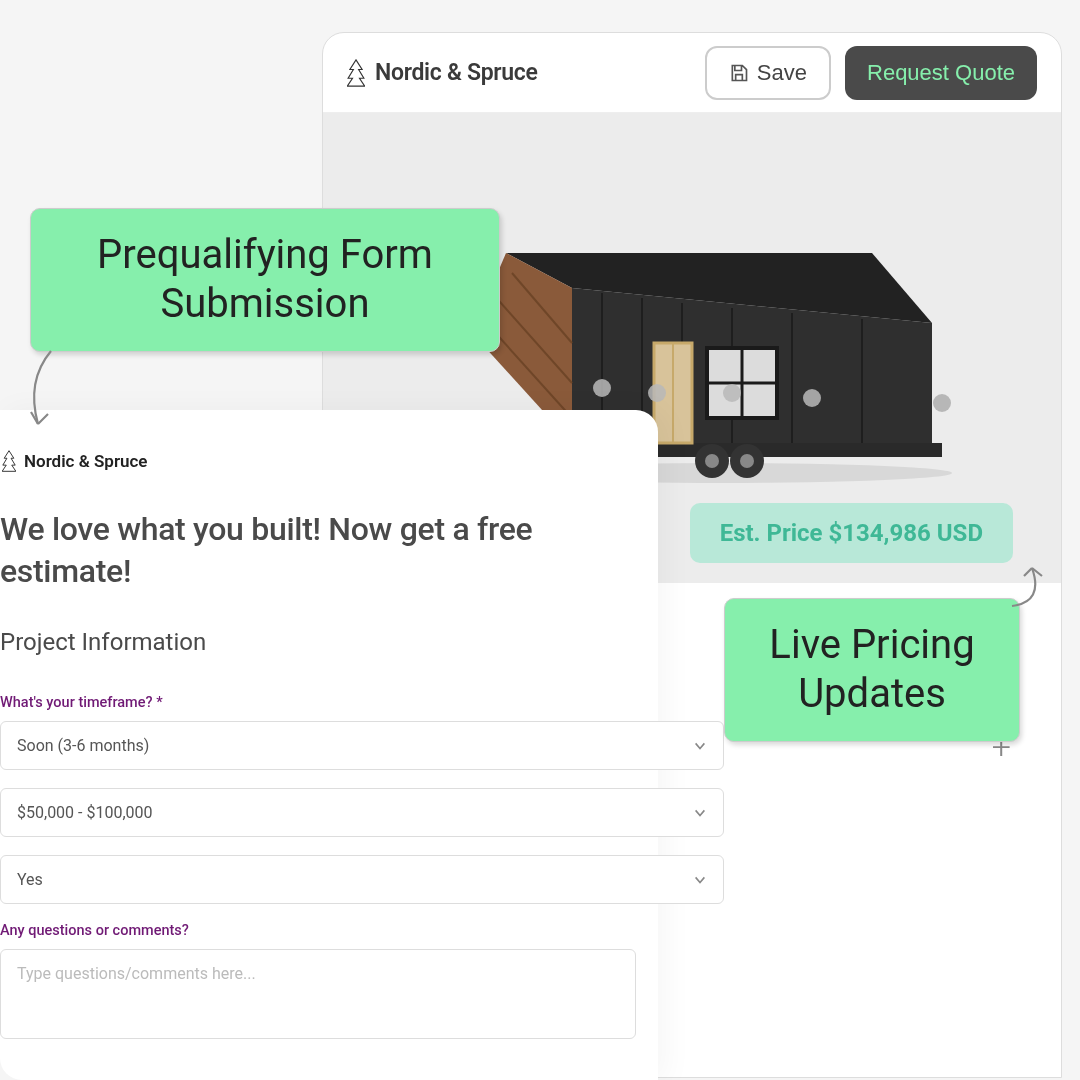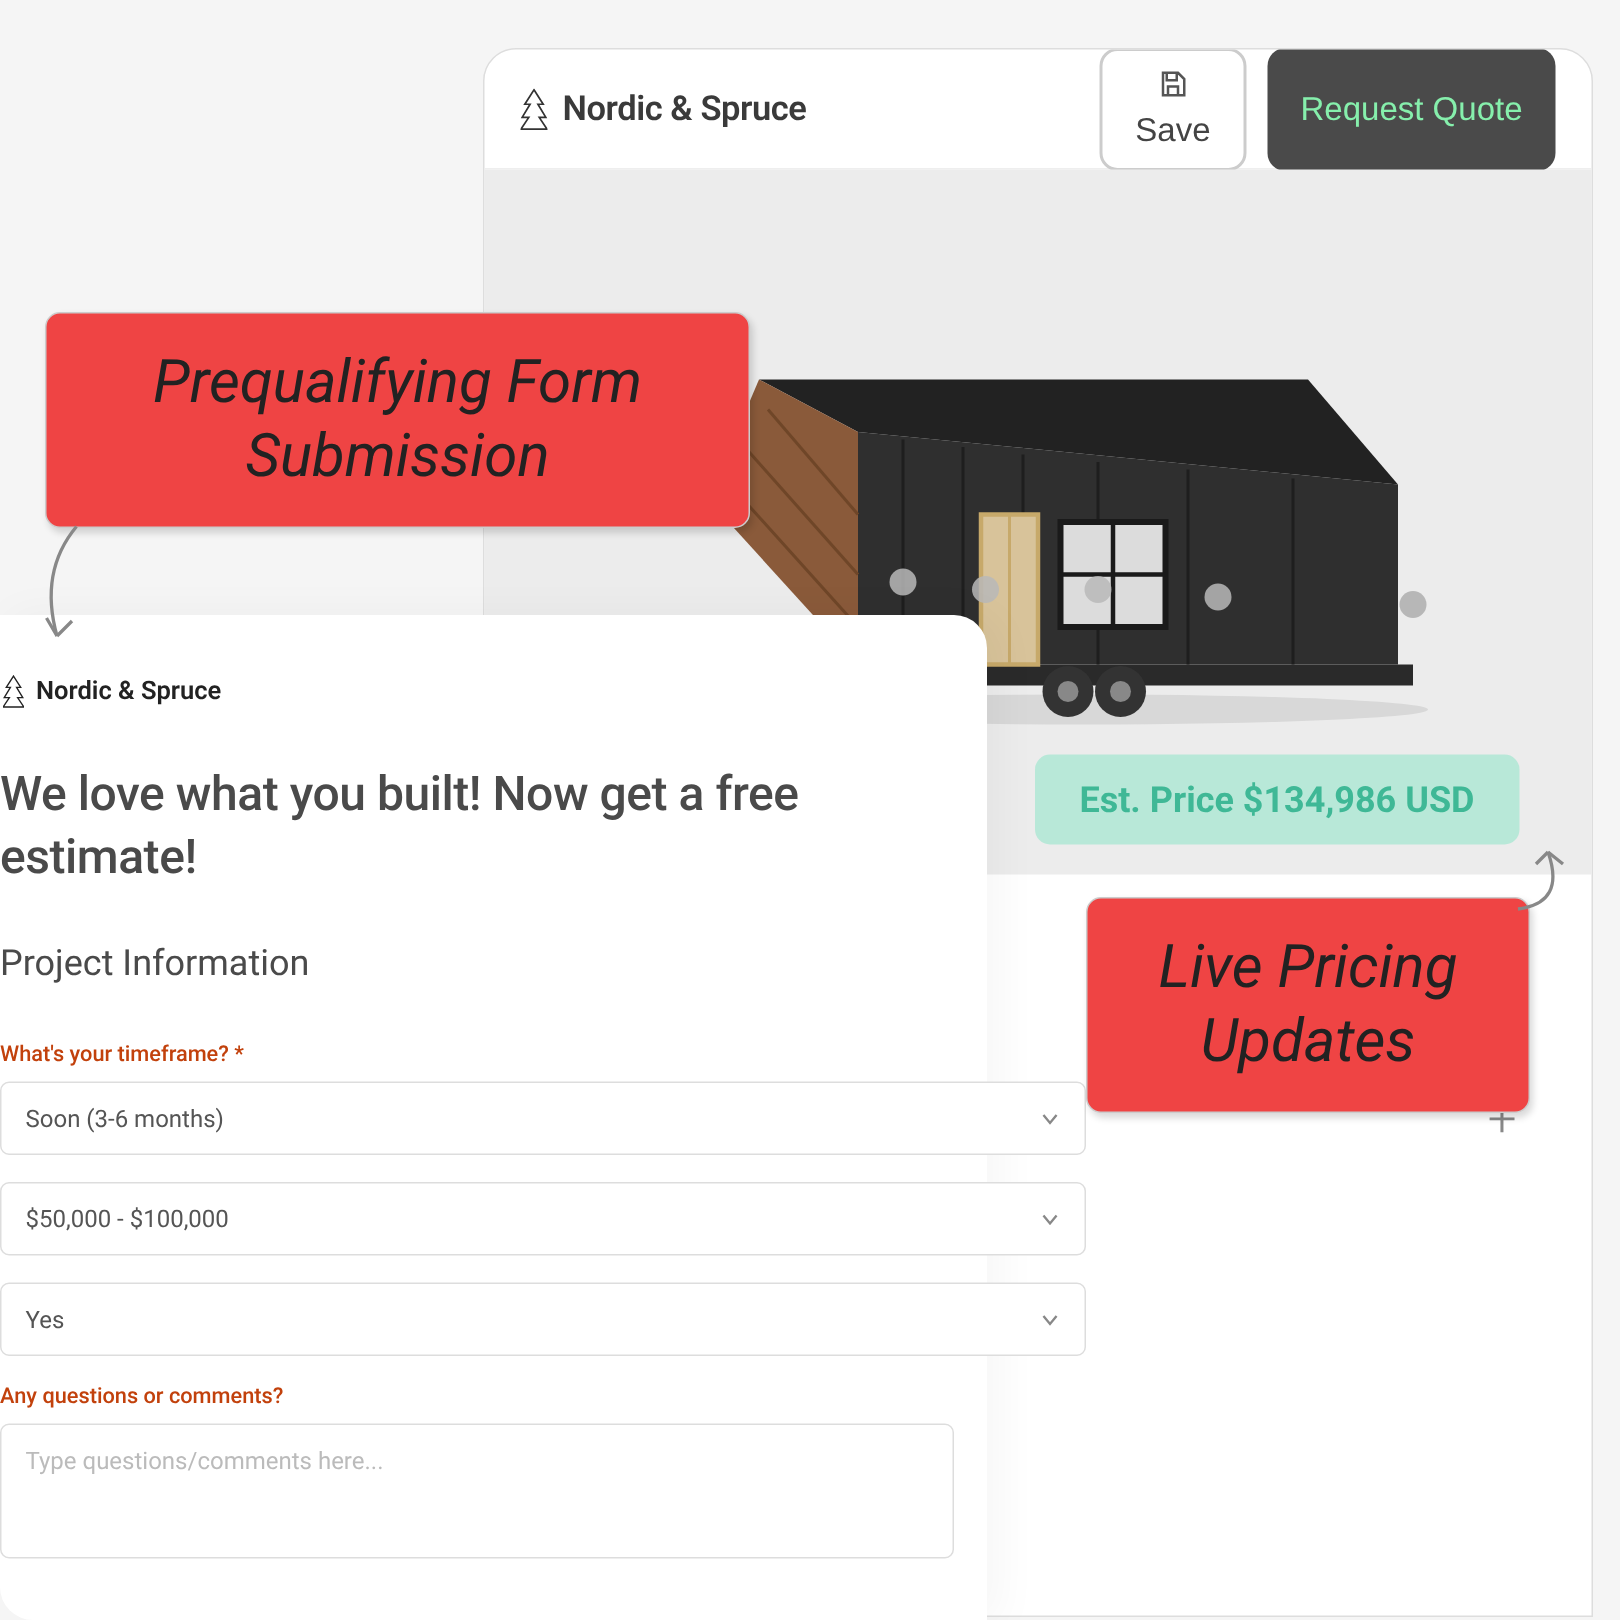--- a/index.html
+++ b/index.html
@@ -37,21 +37,21 @@
 .header-buttons { display: flex; gap: 14px; }
 .btn {
   display: flex; align-items: center; gap: 8px;
   padding: 12px 22px;
   border-radius: 12px;
   font-size: 22px;
   font-weight: 500;
   cursor: pointer;
   border: none;
 }
-.btn-save { background: #fff; border: 2px solid #ccc; color: #444; flex-direction: column; }
+.btn-save { background: #fff; border: 2px solid #ccc; color: #444; }
 .btn-quote { background: #4a4a4a; color: #86efac; }
 .save-icon { width: 20px; height: 20px; }
 .viewer {
   background: #ececec;
   height: 470px;
   position: relative;
   display: flex;
   align-items: center;
   justify-content: center;
 }
@@ -101,21 +101,21 @@
   padding: 0 2px;
 }
 .form-section-title {
   font-size: 24px;
   font-weight: 400;
   color: #4a4a4a;
   margin-bottom: 38px;
   padding: 0 2px;
 }
 .form-field { margin-bottom: 18px; padding: 0 2px; }
-.field-label { font-size: 14.5px; color: #c2410c; font-weight: 500; margin-bottom: 10px; display: block; }
+.field-label { font-size: 14.5px; color: #701a75; font-weight: 500; margin-bottom: 10px; display: block; }
 .select-box {
   width: 724px;
   display: flex;
   align-items: center;
   justify-content: space-between;
   border: 1px solid #ddd;
   border-radius: 6px;
   padding: 14px 16px;
   font-size: 16px;
   color: #555;
@@ -130,31 +130,30 @@
   padding: 14px 16px;
   font-size: 16px;
   color: #aaa;
   min-height: 90px;
   resize: none;
   font-family: inherit;
 }
 .textarea-box::placeholder { color: #bbb; }
 .callout {
   position: absolute;
-  background: #ef4444;
+  background: #86efac;
   border: 1px solid #ccc;
   border-radius: 10px;
   padding: 22px 34px;
   font-size: 40px;
   font-weight: 400;
   color: #222;
   text-align: center;
   box-shadow: 2px 3px 5px rgba(0,0,0,0.15);
   line-height: 1.22;
-  font-style: italic;
 }
 .callout-1 { top: 208px; left: 30px; width: 470px; }
 .callout-2 { top: 598px; left: 724px; width: 296px; }
 .arrow-svg { position: absolute; }
 .arrow-1 { top: 346px; left: 16px; width: 50px; height: 90px; }
 .arrow-2 { top: 562px; left: 1004px; width: 50px; height: 48px; }
 </style>
 </head>
 <body>
 

